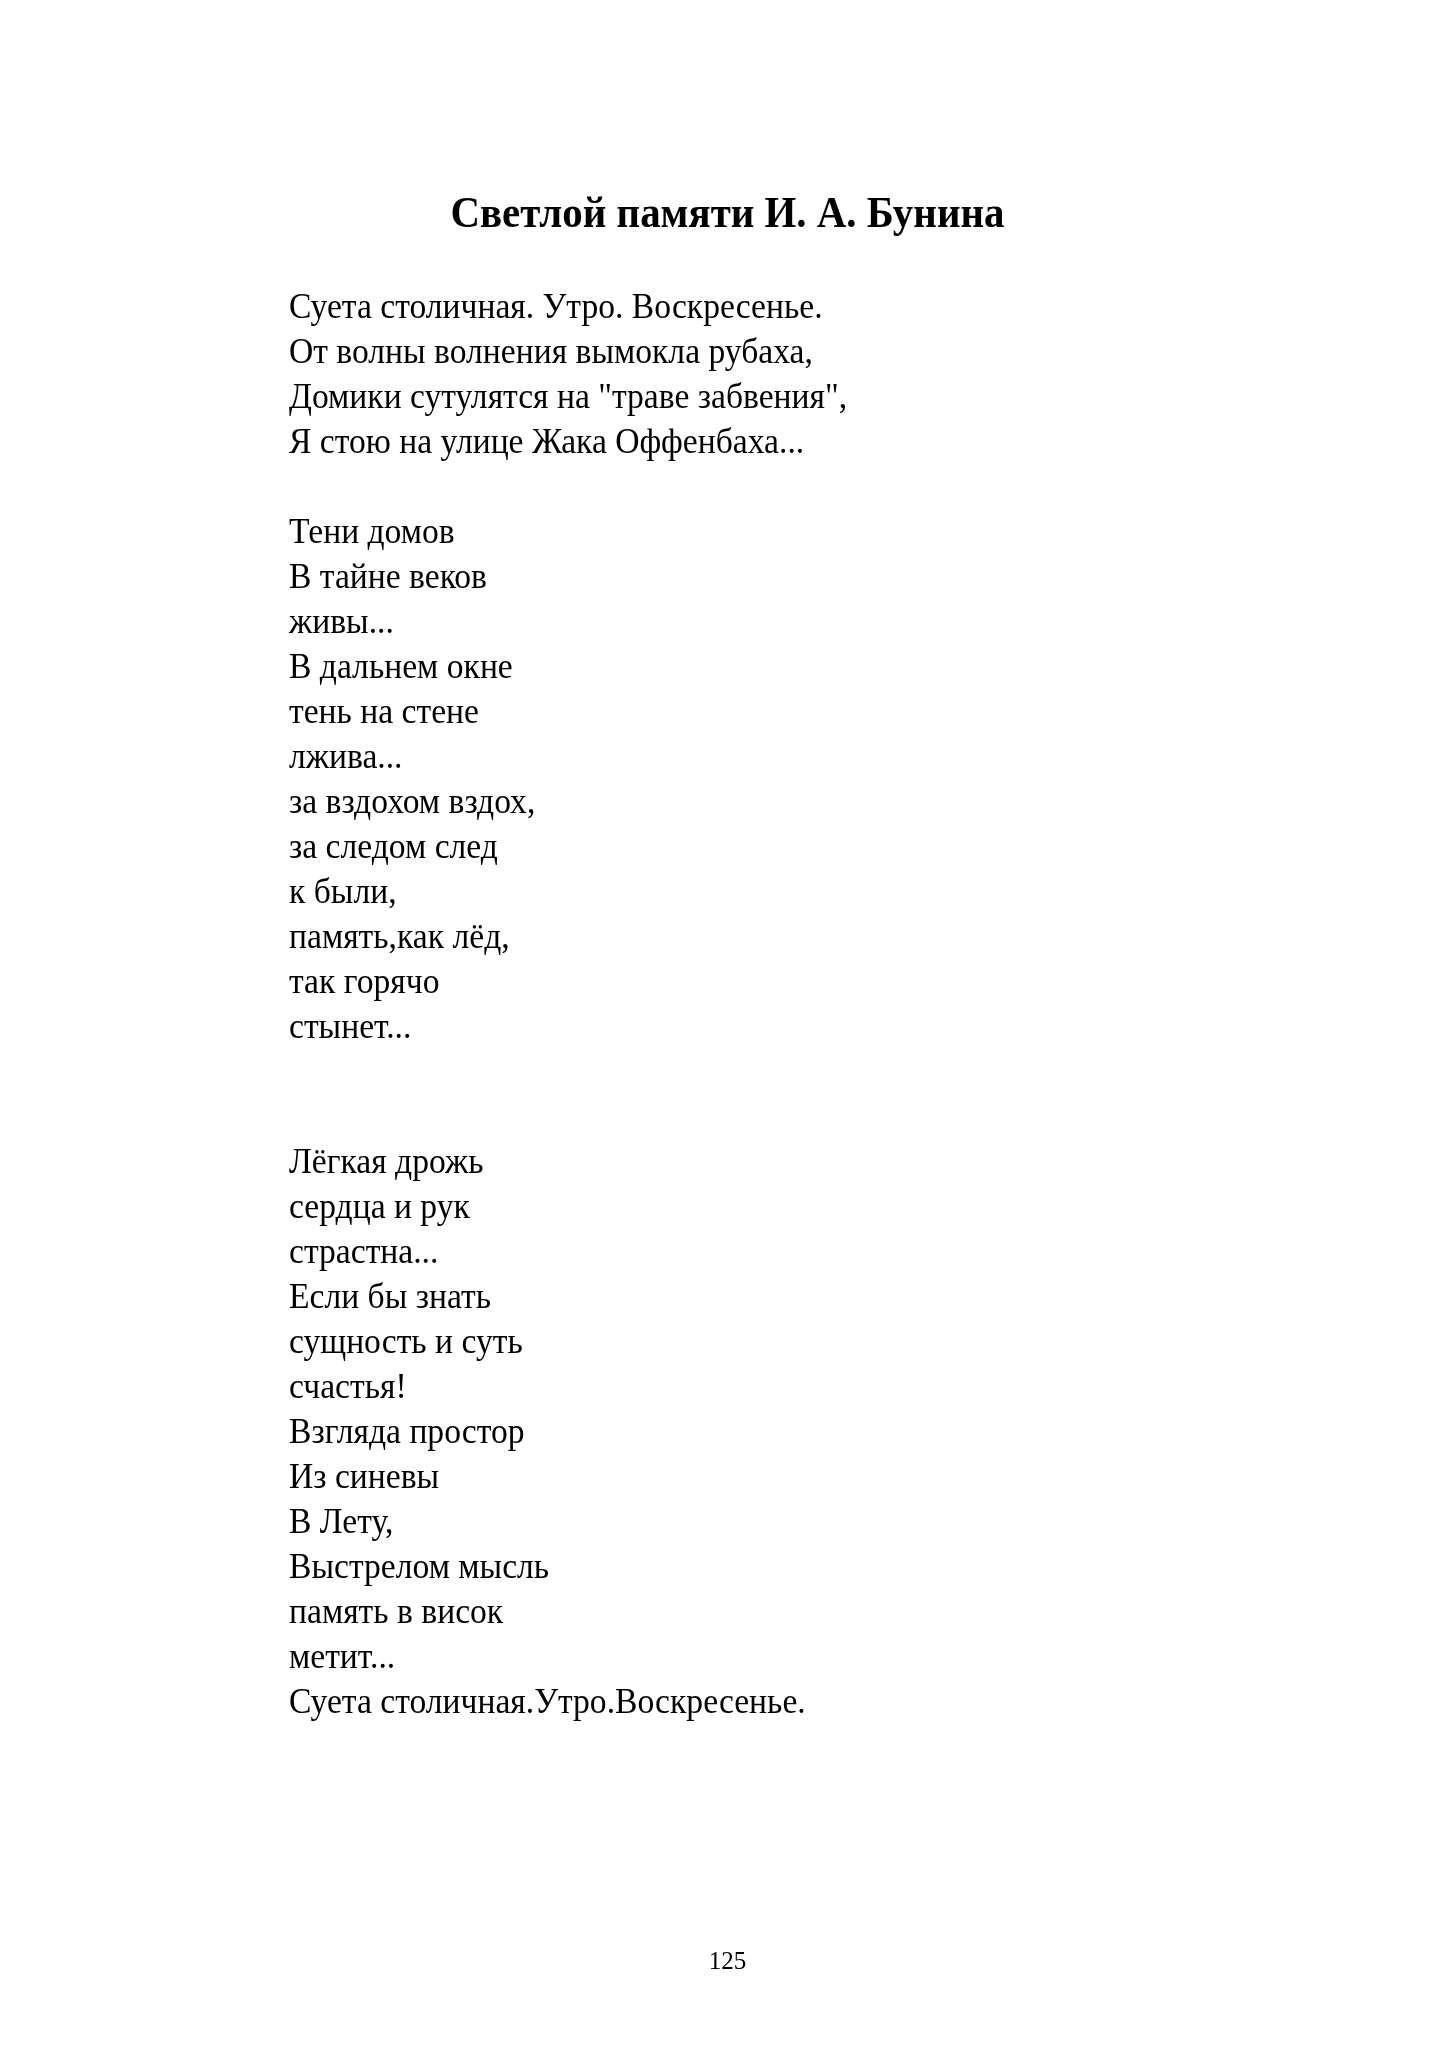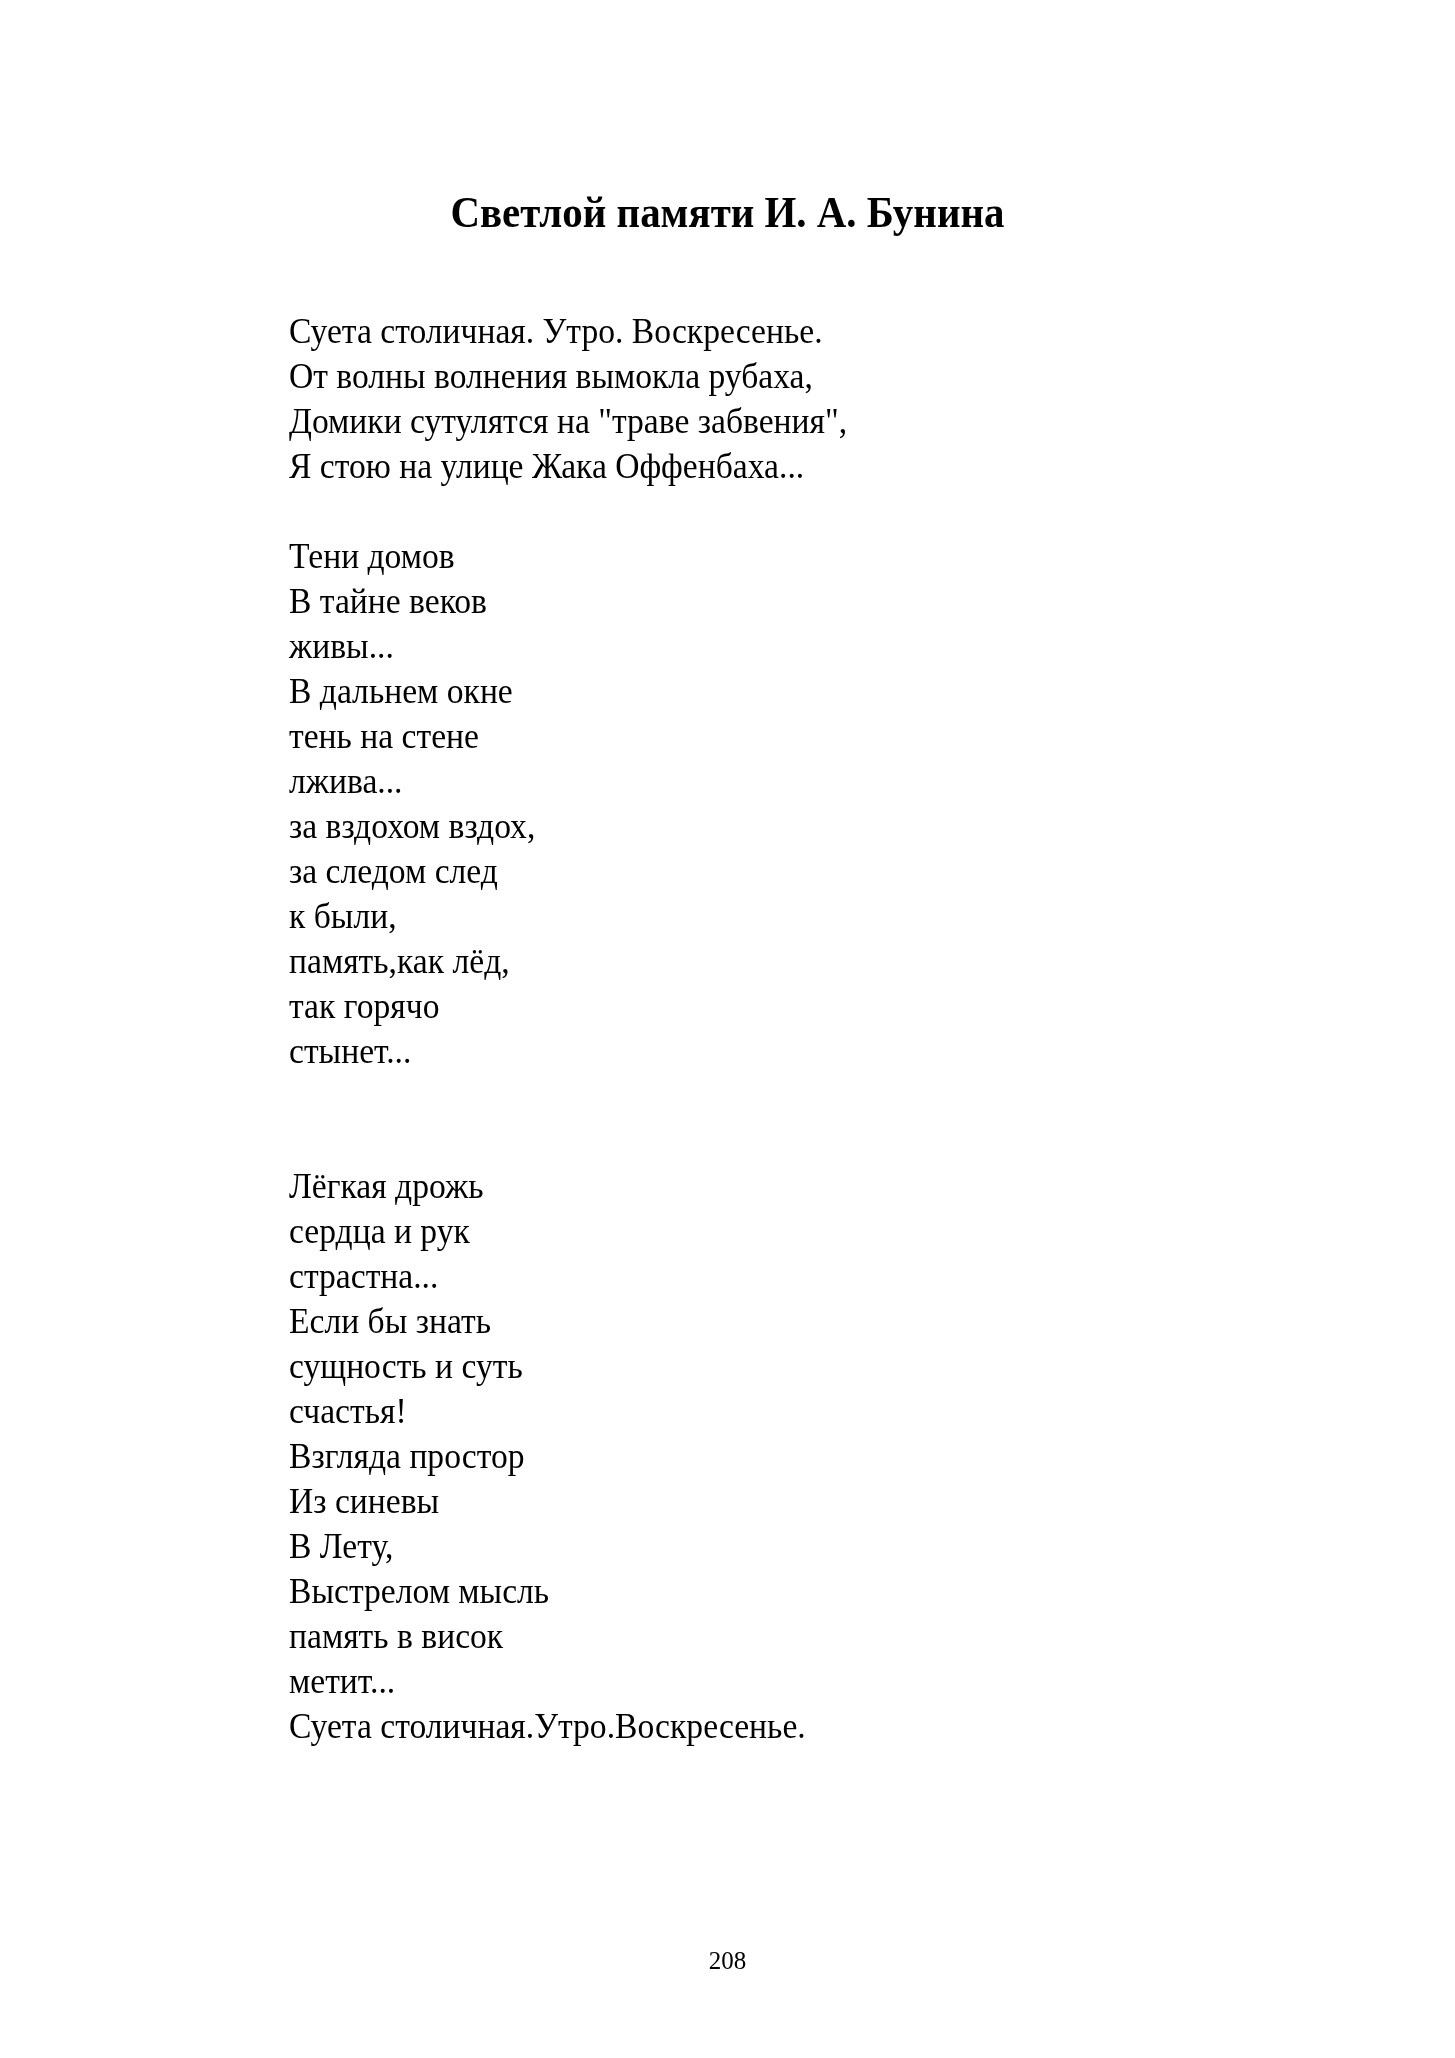--- a/index.html
+++ b/index.html
@@ -37,21 +37,20 @@
       margin: 0;
     }
     .poem {
       position: absolute;
       left: 289px;
       top: 284px;
       width: 1000px;
       font-family: "Liberation Serif", serif;
       font-size: 35px;
       line-height: 45px;
-      margin-top: 25px;
     }
     .line {
       display: block;
       white-space: pre;
       height: 45px;
       transform: scaleX(0.96);
       transform-origin: left center;
     }
     .stanza-gap {
       display: block;
@@ -112,14 +111,14 @@
       <span class="line">Взгляда простор</span>
       <span class="line">Из синевы</span>
       <span class="line">В Лету,</span>
       <span class="line">Выстрелом мысль</span>
       <span class="line">память в висок</span>
       <span class="line">метит...</span>
       <span class="line">Суета столичная.Утро.Воскресенье.</span>
     </div>
   </div>
 
-  <div class="page-number">208</div>
+  <div class="page-number">125</div>
 </div>
 
 </body></html>

